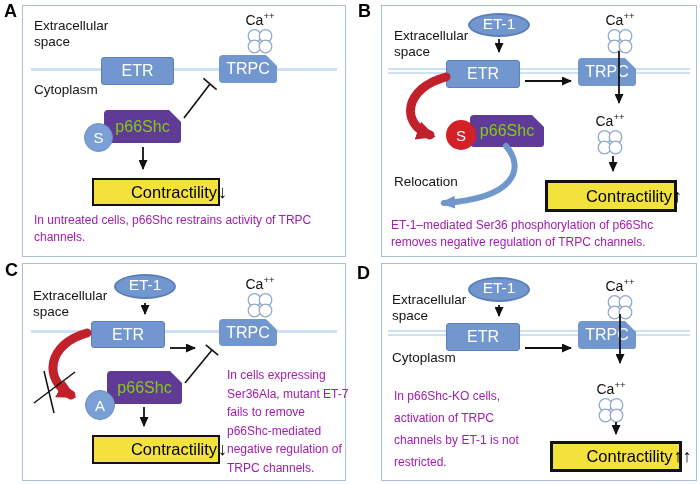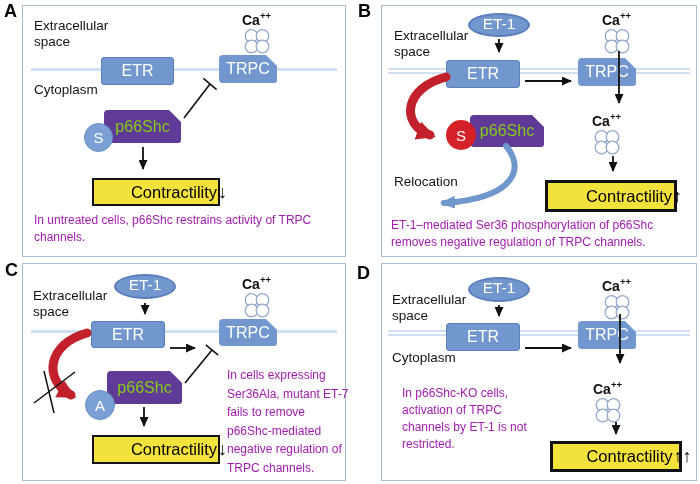--- a/index.html
+++ b/index.html
@@ -21,21 +21,21 @@
   .ellipse{position:absolute;background:#7296ce;border:2px solid #5a7fbc;border-radius:50%;color:#fff;
            display:flex;justify-content:center;font-size:15.5px;box-sizing:border-box;}
   .badge{position:absolute;border-radius:50%;color:#fff;display:flex;align-items:center;justify-content:center;
          font-size:15px;box-sizing:border-box;}
   .badge.blue{background:#7ba0d6;border:1px solid #6a8fc4;}
   .badge.red{background:#d42127;}
   .ybox{position:absolute;background:#f4e23c;border:2px solid #111;display:flex;align-items:center;justify-content:center;
         font-size:16.5px;color:#000;box-sizing:border-box;padding-left:46px;}
   .ybox.thick{border-width:3px;}
   .ybox .arr{font-size:18px;margin-left:1px;}
-  .ca{position:absolute;display:flex;flex-direction:column;align-items:flex-start;width:36px;font-weight:bold;}
+  .ca{position:absolute;display:flex;flex-direction:column;align-items:center;width:36px;}
   .ca-label{font-size:14px;color:#111;line-height:15px;}
   .ca-label sup{font-size:9.5px;}
   .overlay{position:absolute;left:0;top:0;pointer-events:none;}
 </style>
 </head>
 <body>
 
 <div class="figure">
 
   <div class="letter" style="left:4px;top:1px;">A</div>
@@ -242,21 +242,21 @@
             <circle cx="20.5" cy="8" r="6.3"></circle>
           <circle cx="9.5" cy="18.5" r="6.3"></circle>
             <circle cx="20.5" cy="18.5" r="6.3"></circle>
         </g>
       </svg>
     </div>
     <div class="ybox thick" style="left:168px;top:177px;width:132px;height:31px;">
       <span>Contractility</span>
         <span class="arr">↑↑</span>
     </div>
-    <div class="cap" style="left:20px;top:121px;width:132px;line-height:17px;">In p66Shc-KO cells, activation of TRPC channels by ET-1 is not restricted.</div>
+    <div class="cap" style="left:12px;top:121px;width:132px;line-height:22px;">In p66Shc-KO cells, activation of TRPC channels by ET-1 is not restricted.</div>
     <svg class="overlay" width="314" height="216">
       <defs>
         <marker id="ahD" markerUnits="userSpaceOnUse" markerWidth="10" markerHeight="9" refX="9" refY="4.5" orient="auto">
             <path d="M0 0L10 4.5L0 9z" fill="#111"></path>
           </marker>
       </defs>
       <line x1="117" y1="41" x2="117" y2="52" stroke="#111" stroke-width="1.8" marker-end="url(#ahD)"></line>
       <line x1="143" y1="84" x2="189" y2="84" stroke="#111" stroke-width="1.8" marker-end="url(#ahD)"></line>
       <line x1="238" y1="50" x2="238" y2="99" stroke="#111" stroke-width="1.8" marker-end="url(#ahD)"></line>
       <line x1="234" y1="158" x2="234" y2="170" stroke="#111" stroke-width="1.8" marker-end="url(#ahD)"></line>

